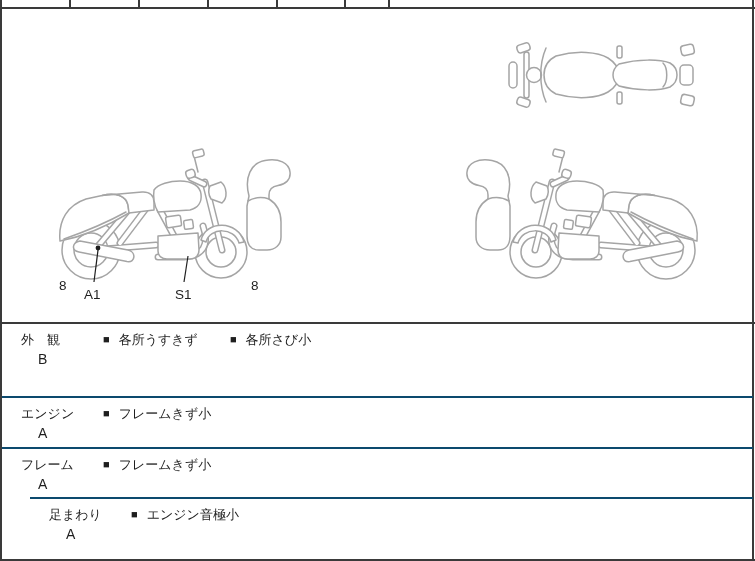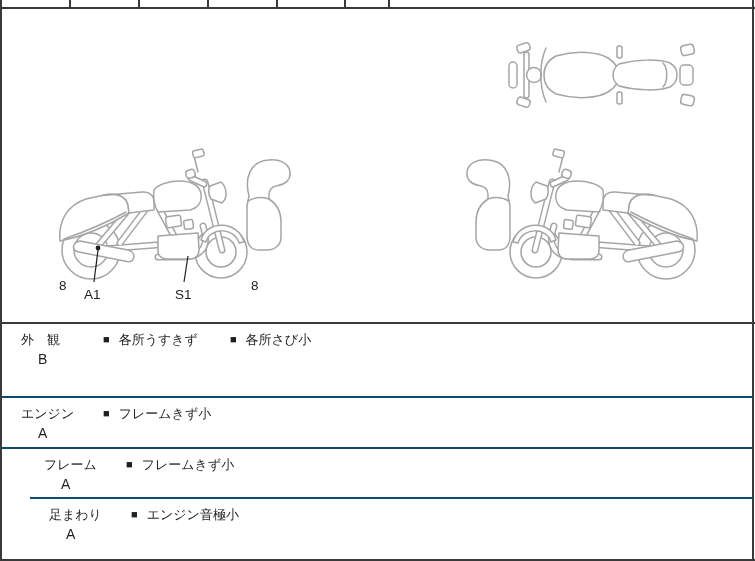--- a/index.html
+++ b/index.html
@@ -178,21 +178,21 @@
     <div class="cond-row" style="flex:0 0 49px;">
       <div class="label-col">
         <div class="cat">エンジン</div>
         <div class="grade">A</div>
       </div>
       <div class="comments">
         <span class="comment"><span class="bullet">■</span><span>フレームきず小</span></span>
       </div>
     </div>
 
-    <div class="cond-row" style="flex:0 0 48px;padding-left:23px;">
+    <div class="cond-row" style="flex:0 0 48px;">
       <div class="label-col">
         <div class="cat">フレーム</div>
         <div class="grade">A</div>
       </div>
       <div class="comments">
         <span class="comment"><span class="bullet">■</span><span>フレームきず小</span></span>
       </div>
     </div>
 
     <div class="cond-row" style="flex:1 1 auto;margin-left:28px;">

